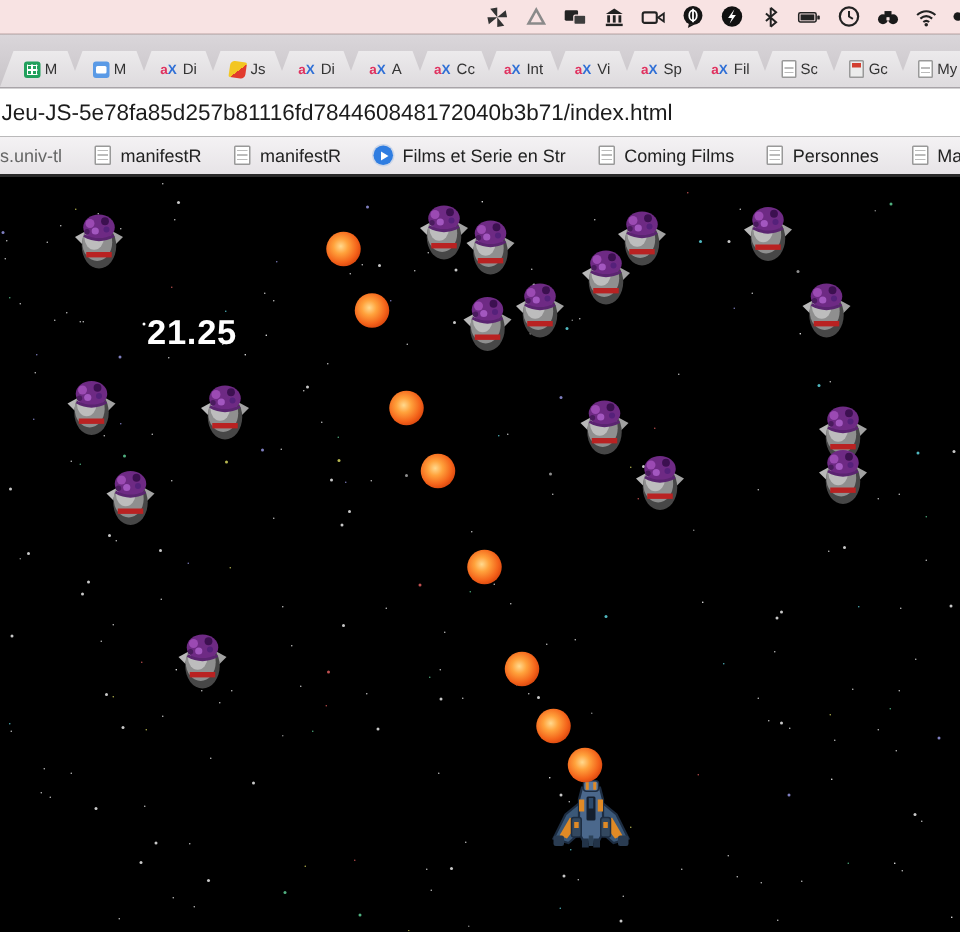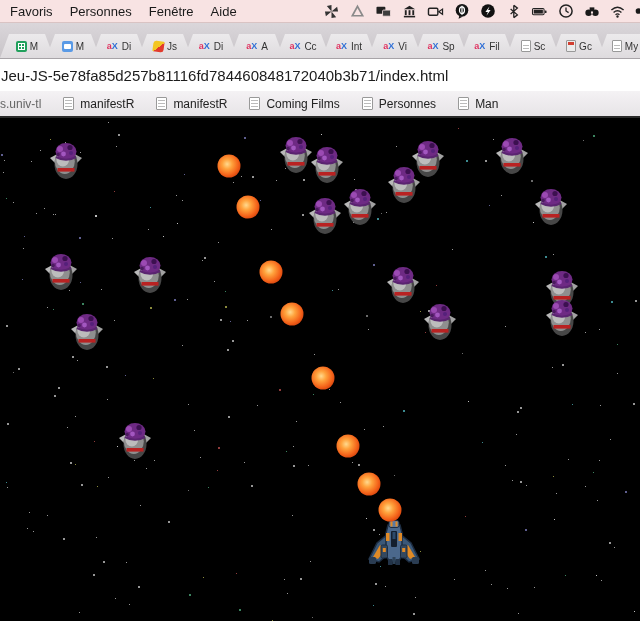--- a/index.html
+++ b/index.html
@@ -66,26 +66,20 @@
   .sprite{position:absolute;transform:translate(-50%,-50%)}
   .fireball{width:23px;height:23px;border-radius:50%;
     background:radial-gradient(circle at 42% 42%,#ffd98e 0%,#ffa23c 26%,#f4631a 58%,#cf3c0a 82%,rgba(150,40,6,.55) 93%,rgba(120,30,4,0) 100%)}
   .score{color:#fff;font-weight:bold;font-size:23px;letter-spacing:.5px}
   .alien svg,#ship svg{display:block}
 </style>
 </head>
 <body>
 
 <div id="menu-bar">
-  <div id="menu-items">
-      <div class="menu-item">Favoris</div>
-      <div class="menu-item">Personnes</div>
-      <div class="menu-item">Fenêtre</div>
-      <div class="menu-item">Aide</div>
-    </div>
   <div id="status-icons">
     <span class="sicon">
         <svg width="15" height="15" viewBox="0 0 16 16">
           <path d="M8 8 L3 2 L8 1 Z M8 8 L14 3 L15 8 Z M8 8 L13 14 L8 15 Z M8 8 L2 13 L1 8 Z" fill="#333"></path>
         </svg>
       </span>
     <span class="sicon">
         <svg width="15" height="15" viewBox="0 0 16 16">
           <path d="M8 2.5 L13.5 12.5 H2.5 Z" fill="none" stroke="#8a8a8a" stroke-width="1.8"></path>
         </svg>
@@ -237,20 +231,24 @@
 
     <span>s.univ-tl</span>
   </div>
     <div class="bookmark">
     <span class="bicon" data-icon="doc"></span>
     <span>manifestR</span>
   </div>
     <div class="bookmark">
     <span class="bicon" data-icon="doc"></span>
     <span>manifestR</span>
+  </div>
+    <div class="bookmark">
+    <span class="bicon" data-icon="play"></span>
+    <span>Films et Serie en Str</span>
   </div>
     <div class="bookmark">
     <span class="bicon" data-icon="doc"></span>
     <span>Coming Films</span>
   </div>
     <div class="bookmark">
     <span class="bicon" data-icon="doc"></span>
     <span>Personnes</span>
   </div>
     <div class="bookmark">
@@ -821,13 +819,14 @@
   <div id="fireballs-layer">
       <div class="sprite fireball" style="left: 229px; top: 48px;"></div>
       <div class="sprite fireball" style="left: 248px; top: 89px;"></div>
       <div class="sprite fireball" style="left: 271px; top: 154px;"></div>
       <div class="sprite fireball" style="left: 292px; top: 196px;"></div>
       <div class="sprite fireball" style="left: 323px; top: 260px;"></div>
       <div class="sprite fireball" style="left: 348px; top: 328px;"></div>
       <div class="sprite fireball" style="left: 369px; top: 366px;"></div>
       <div class="sprite fireball" style="left: 390px; top: 392px;"></div>
     </div>
+  <div class="sprite score" style="left: 128px; top: 104px;">21.25</div>
 </div>
 
 </body></html>

